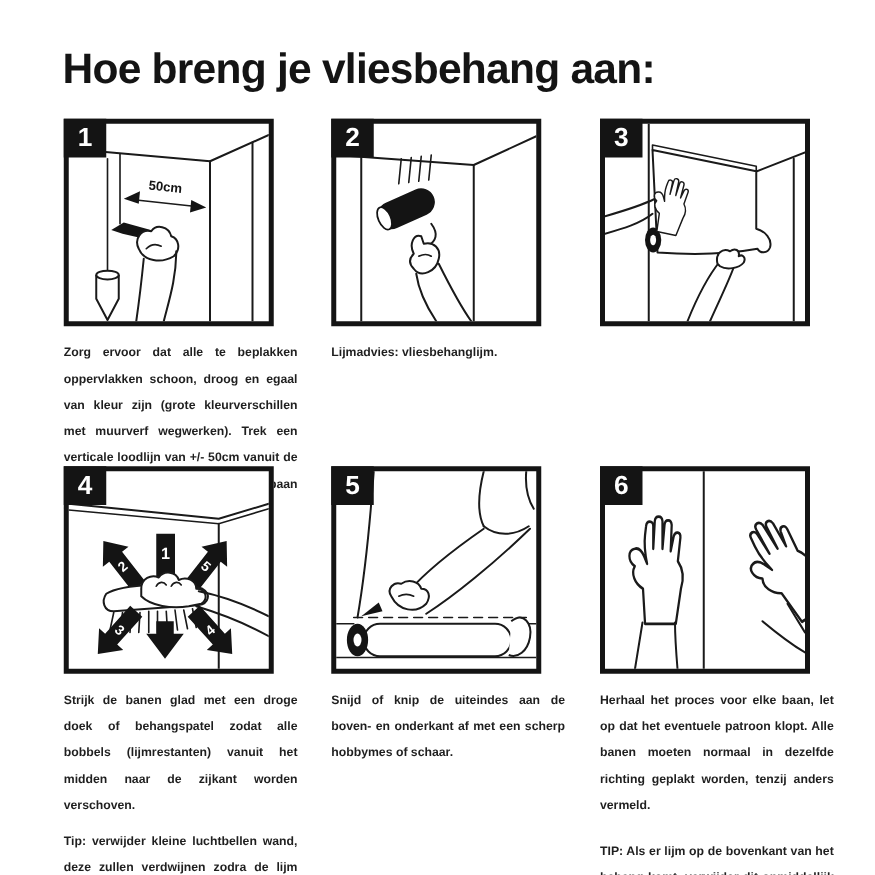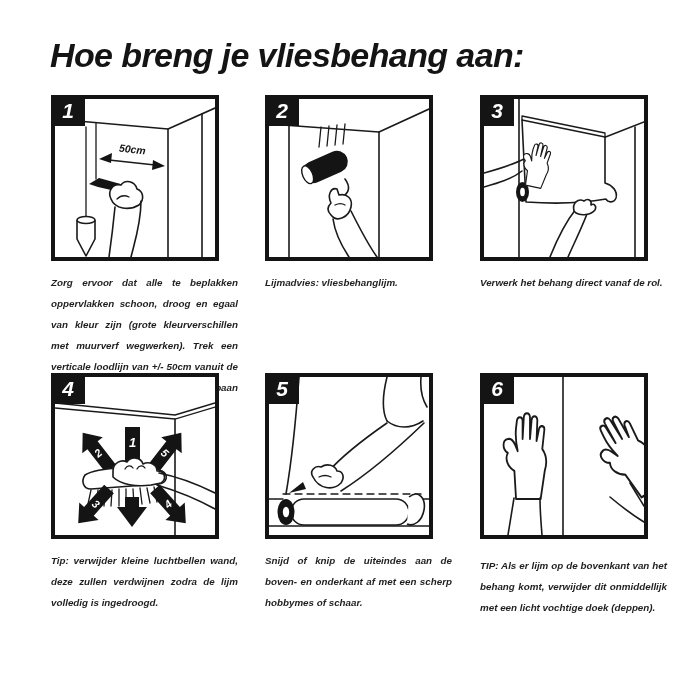--- a/index.html
+++ b/index.html
@@ -1,18 +1,18 @@
 <!DOCTYPE html>
 <html><head>
 <meta charset="utf-8">
 <style>
   html,body{margin:0;padding:0;background:#fff;}
   .sheet{
     position:relative;width:700px;height:700px;background:#fff;overflow:hidden;
-    font-family:"Liberation Sans",sans-serif;color:#1a1a1a;font-style:italic;
+    font-family:"Liberation Sans",sans-serif;color:#1a1a1a;
   }
   .title{
     position:absolute;left:50px;top:36px;font-size:34px;font-weight:bold;
     letter-spacing:-0.6px;color:#141414;white-space:nowrap;
   }
   .step{position:absolute;width:188px;}
   .c1{left:51px;} .c2{left:265px;} .c3{left:480px;}
   .r1{top:95px;} .r2{top:373px;}
   .panel{
     position:relative;width:168px;height:166px;border:4px solid #141414;
@@ -123,24 +123,20 @@
         <ellipse class="bk" cx="38.5" cy="93" rx="6.5" ry="10"></ellipse>
         <ellipse cx="38.5" cy="93" rx="2.4" ry="4.2" fill="#fff"></ellipse>
         <path class="ln" d="M0,74 C14,70 28,66 40,60"></path>
         <path class="ln" d="M0,88 C14,84 28,80 38,72"></path>
         <use href="#hand" transform="translate(40,38) rotate(12) scale(0.52)"></use>
         <path class="ln" d="M66,158 C74,138 84,120 92,110"></path>
         <path class="ln" d="M84,158 C92,140 100,124 104,112"></path>
         <path class="wh" d="M90,112 C88,104 94,99 100,102 C104,99 108,101 107,106 C110,104 113,107 111,111 C107,116 97,117 92,114 Z"></path>
       </svg>
     </div>
-    <div class="caption">
-      <p>Verwerk het behang direct vanaf de rol.</p>
-
-    </div>
   </div>
 
   <div class="step c1 r2">
     <div class="panel">
       <div class="badge">
         <span>4</span>
       </div>
       <svg class="ill" viewBox="0 0 160 158">
         <path class="ln" d="M0,26 L120,38 L160,26"></path>
         <path class="lnthin" d="M0,31 L120,42 L160,30"></path>
@@ -166,20 +162,21 @@
           </g>
         <path class="bk" d="M70,120 L84,120 L84,130 L92,130 L77,150 L62,130 L70,130 Z"></path>
         <text x="77.5" y="70" font-size="13" font-weight="bold" text-anchor="middle" fill="#fff">1</text>
         <text x="43" y="80" transform="rotate(-40 43 76)" font-size="11" font-weight="bold" text-anchor="middle" fill="#fff">2</text>
         <text x="41" y="131" transform="rotate(40 41 127)" font-size="11" font-weight="bold" text-anchor="middle" fill="#fff">3</text>
         <text x="113" y="131" transform="rotate(-40 113 127)" font-size="11" font-weight="bold" text-anchor="middle" fill="#fff">4</text>
         <text x="110" y="80" transform="rotate(40 110 76)" font-size="11" font-weight="bold" text-anchor="middle" fill="#fff">5</text>
       </svg>
     </div>
     <div class="caption">
+      <p>Strijk de banen glad met een droge doek of behangspatel zodat alle bobbels (lijmrestanten) vanuit het midden naar de zijkant worden verschoven.</p>
       <p class="gap">Tip: verwijder kleine luchtbellen wand, deze zullen verdwijnen zodra de lijm volledig is ingedroogd.</p>
     </div>
   </div>
 
   <div class="step c2 r2">
     <div class="panel">
       <div class="badge">
         <span>5</span>
       </div>
       <svg class="ill" viewBox="0 0 160 158">
@@ -215,17 +212,18 @@
         <path class="ln" d="M79,0 V158"></path>
         <use href="#hand" transform="translate(14,32) scale(0.82,1)"></use>
         <path class="ln" d="M30,121 C28,134 26,146 24,158"></path>
         <path class="ln" d="M56,121 C56,134 57,146 58,158"></path>
         <use href="#hand" transform="translate(94,54) rotate(-32) scale(0.85,1)"></use>
         <path class="ln" d="M126,120 C138,130 150,139 160,145"></path>
         <path class="ln" d="M146,106 C152,116 157,124 160,129"></path>
       </svg>
     </div>
     <div class="caption">
+      <p>Herhaal het proces voor elke baan, let op dat het eventuele patroon klopt. Alle banen moeten normaal in dezelfde richting geplakt worden, tenzij anders vermeld.</p>
       <p class="tight">TIP: Als er lijm op de bovenkant van het behang komt, verwijder dit onmiddellijk met een licht vochtige doek (deppen).</p>
     </div>
   </div>
 
 </div>
 
 </body></html>

